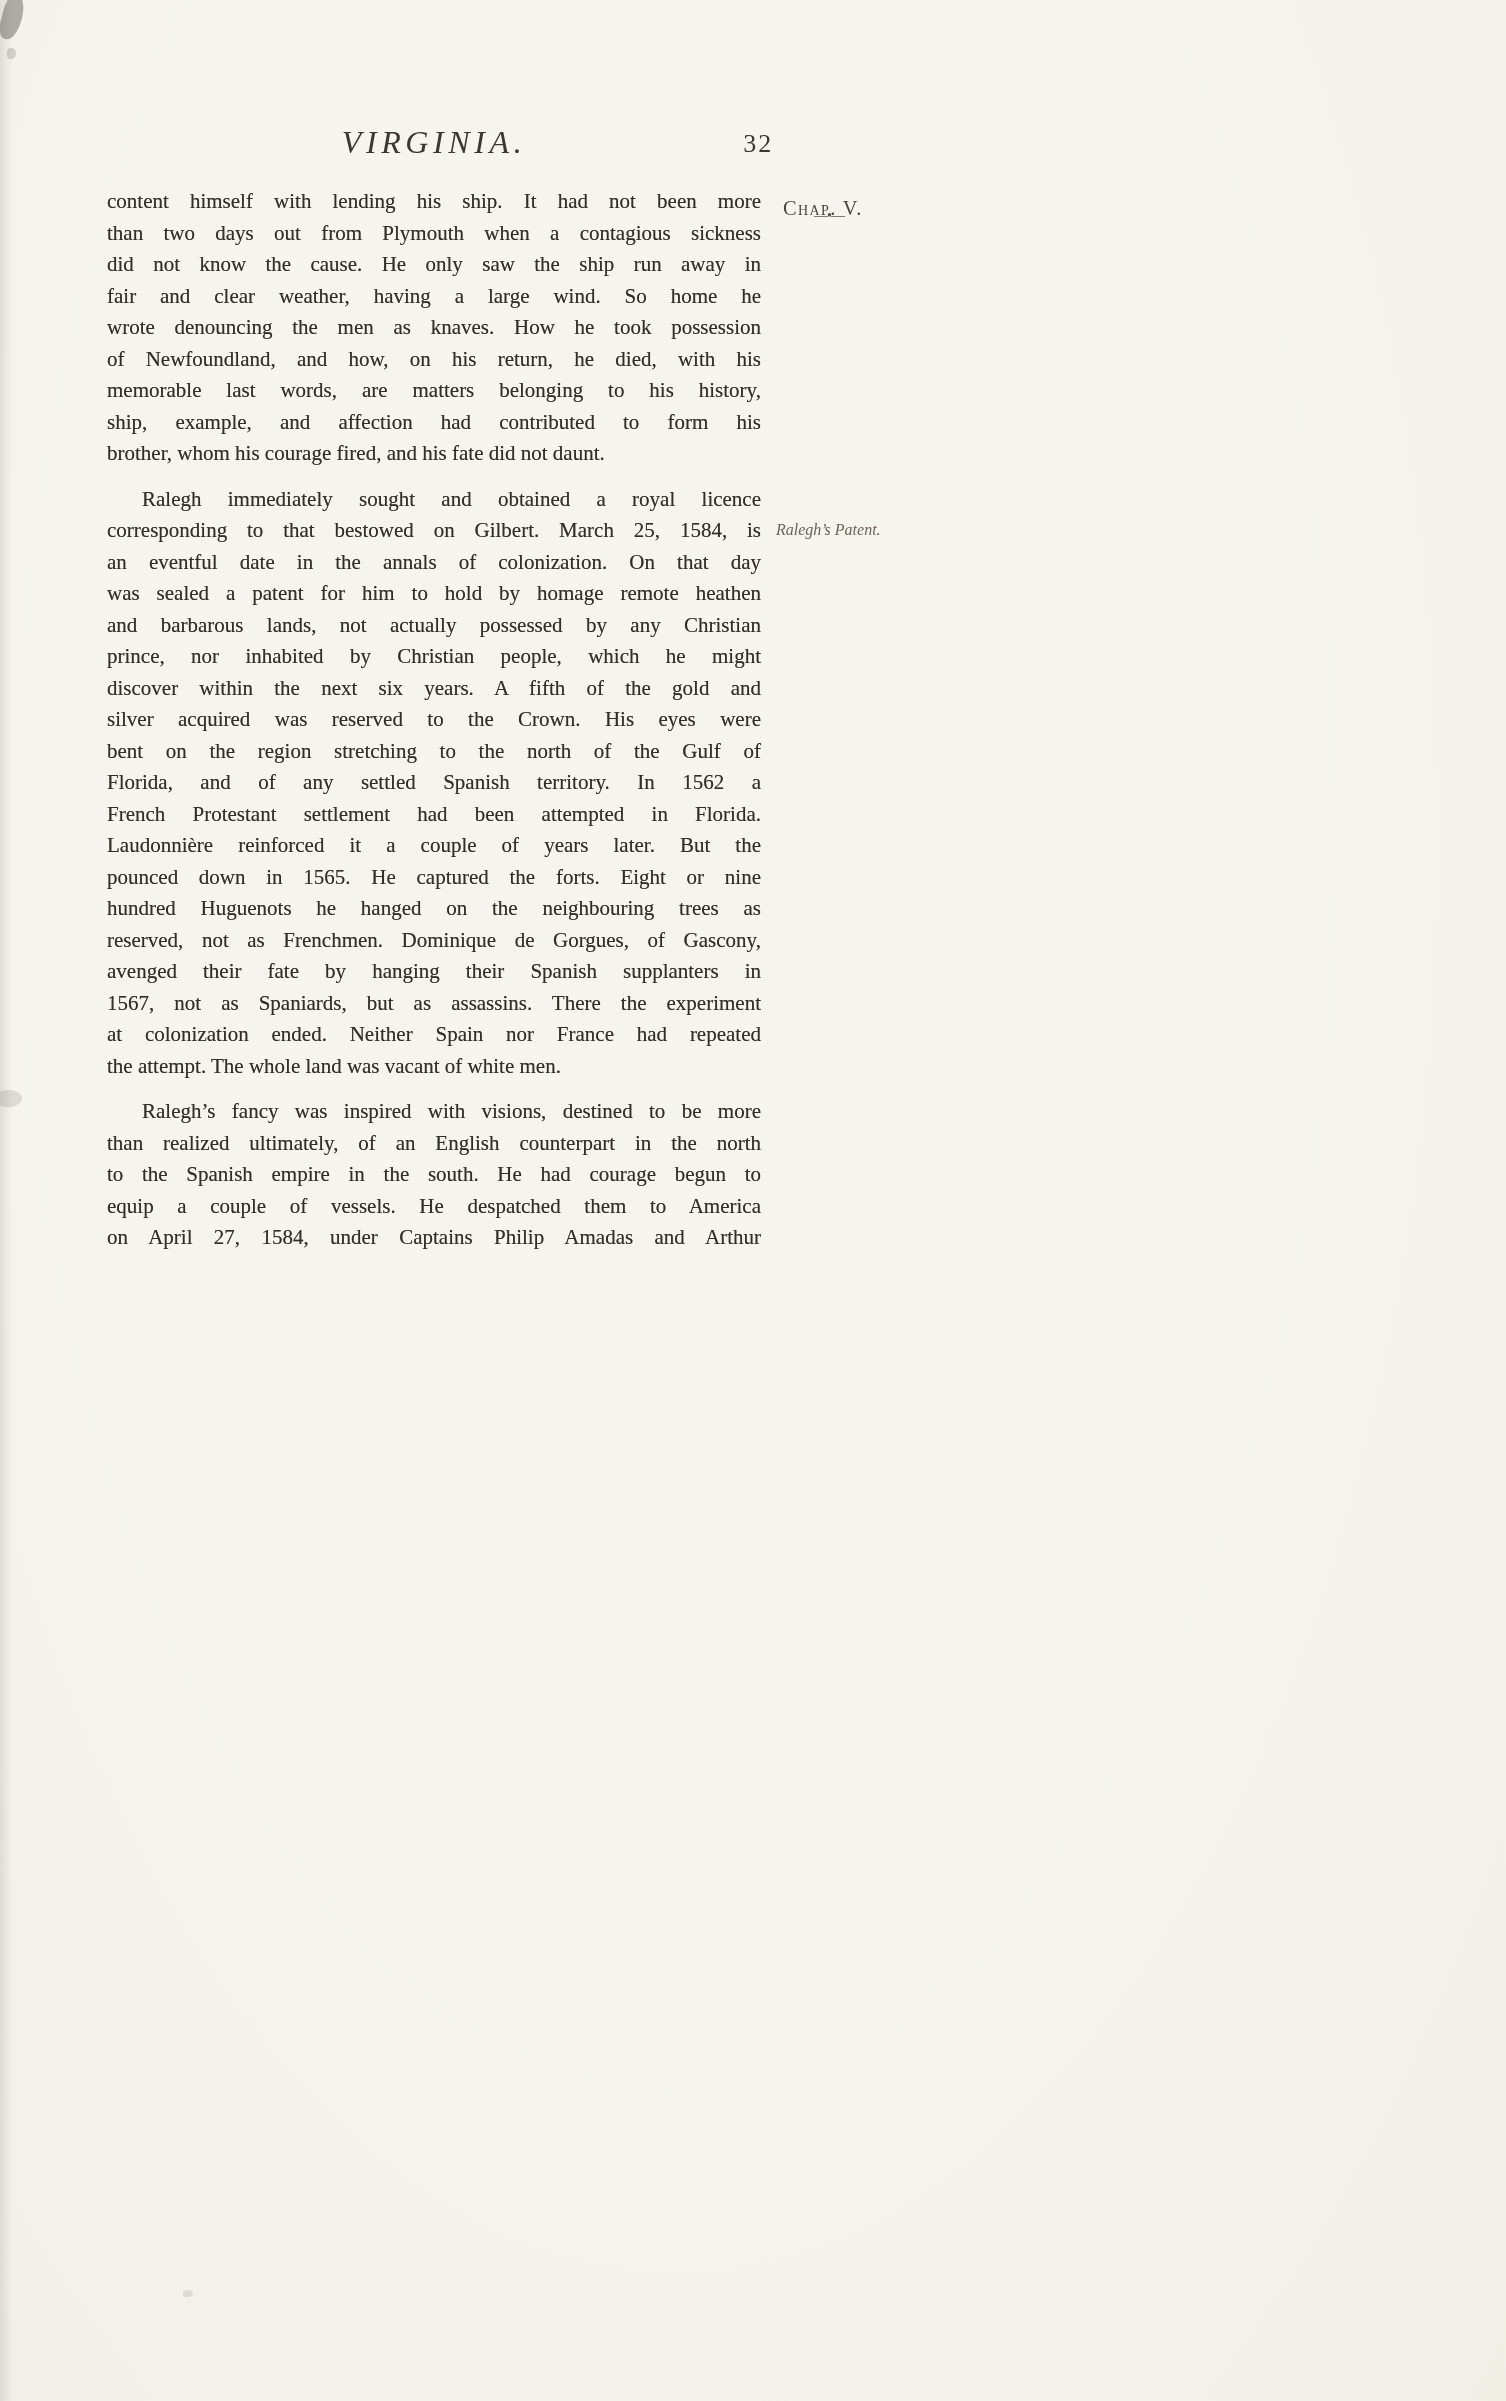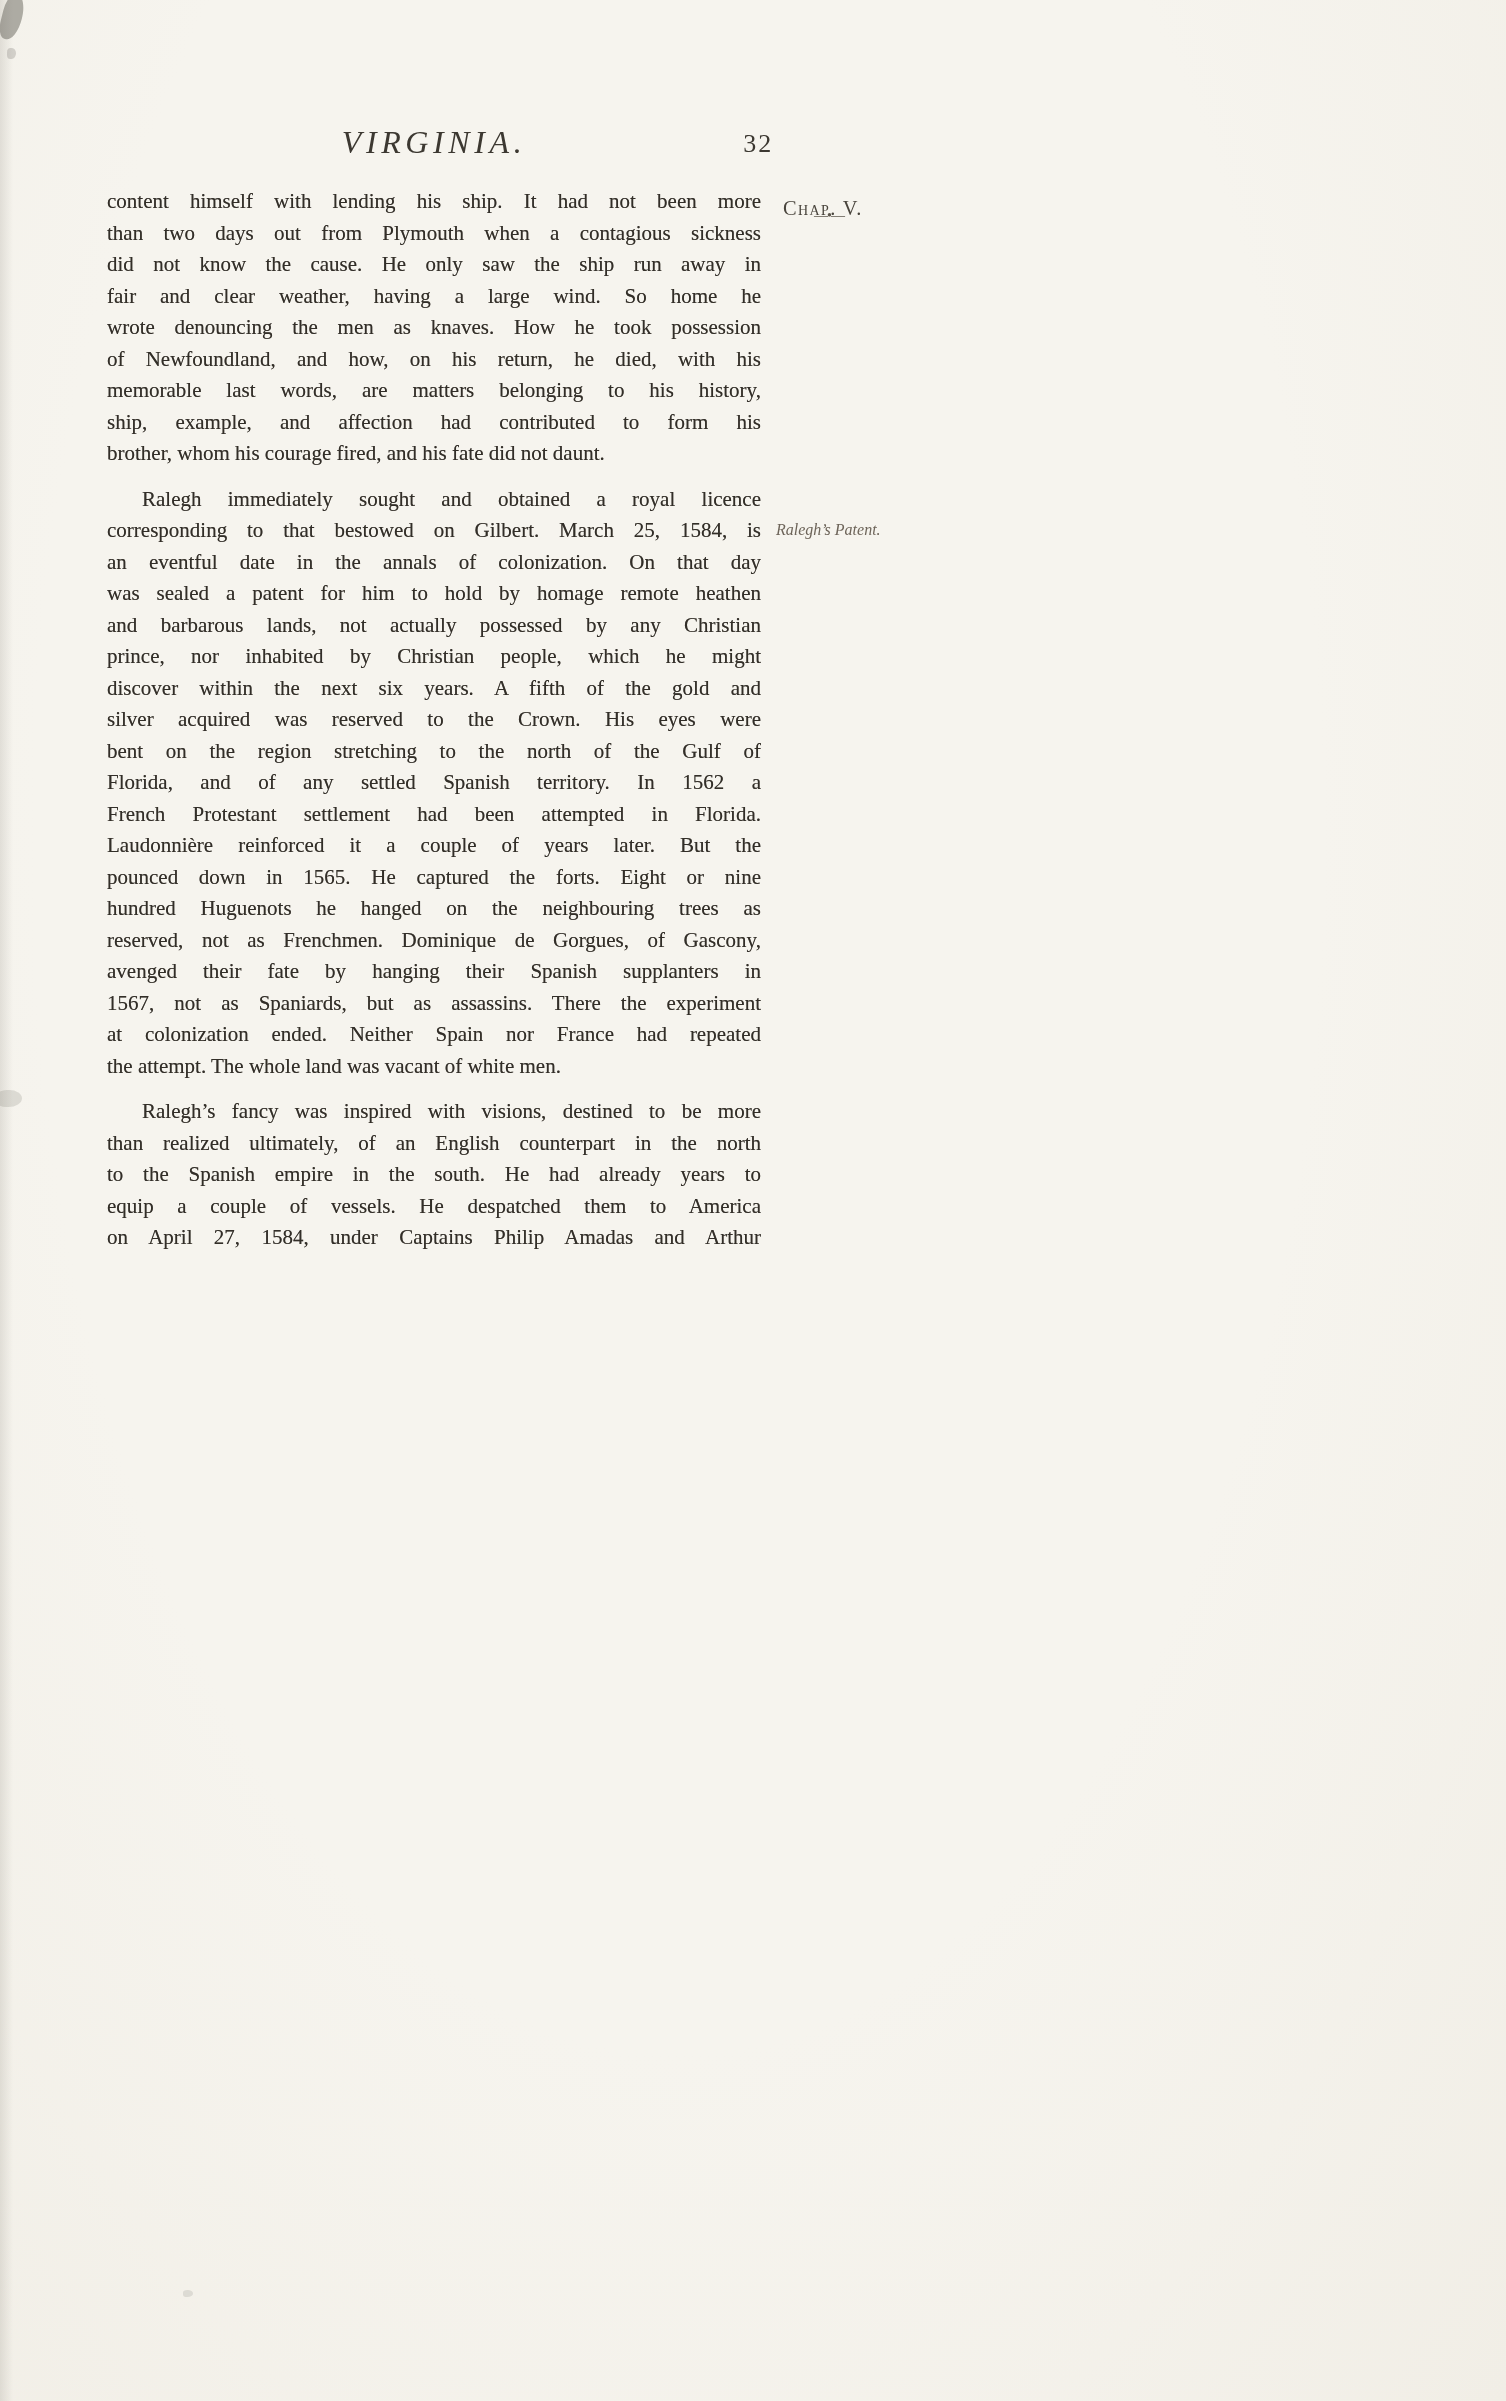--- a/index.html
+++ b/index.html
@@ -149,21 +149,21 @@
         <div class="line">hundred Huguenots he hanged on the neighbouring trees as</div>
         <div class="line">reserved, not as Frenchmen.  Dominique de Gorgues, of Gascony,</div>
         <div class="line">avenged their fate by hanging their Spanish supplanters in</div>
         <div class="line">1567, not as Spaniards, but as assassins.  There the experiment</div>
         <div class="line">at colonization ended.  Neither Spain nor France had repeated</div>
         <div class="line last">the attempt.  The whole land was vacant of white men.</div>
       </div>
       <div class="paragraph">
         <div class="line indent">Ralegh’s fancy was inspired with visions, destined to be more</div>
         <div class="line">than realized ultimately, of an English counterpart in the north</div>
-        <div class="line">to the Spanish empire in the south.  He had already years to</div>
+        <div class="line">to the Spanish empire in the south.  He had courage begun to</div>
         <div class="line">equip a couple of vessels.  He despatched them to America</div>
         <div class="line">on April 27, 1584, under Captains  Philip Amadas and Arthur</div>
       </div>
     </div>
 
   <div class="margin-chapter">Chap. V.</div>
 
   <div class="chapter-ornament">—•—</div>
 
   <div class="margin-note">Ralegh’s Patent.</div>

